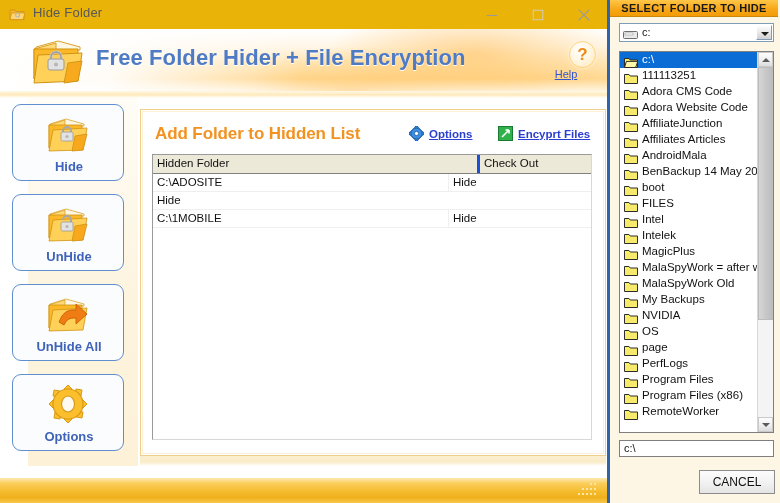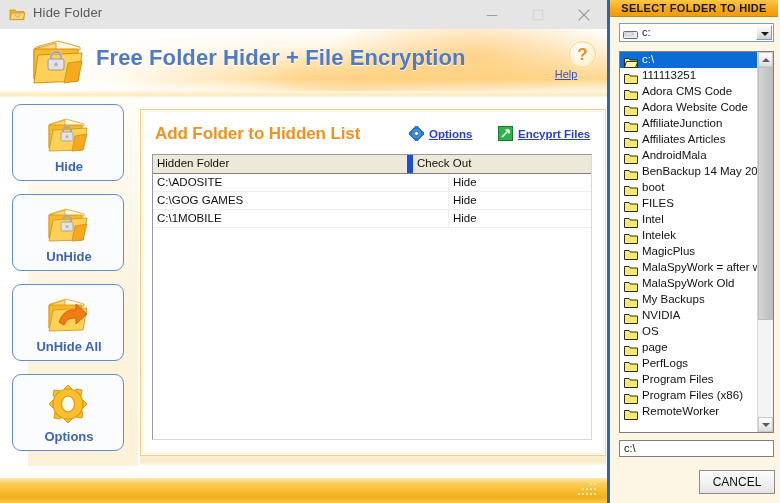--- a/index.html
+++ b/index.html
@@ -14,21 +14,21 @@
   
   .app-window{
     position:absolute;left:0;top:0;width:609px;height:503px;
     background:#ffffff;
     border-right:2px solid #2f64a8;
     box-sizing:border-box;
     overflow:hidden;
   }
   .titlebar{
     position:absolute;left:0;top:0;width:607px;height:29px;
-    background:#e5e5e5;
+    background:#eab308;
     border-bottom:1px solid #f2f2f2;
   }
   .title-ico{
     position:absolute;left:9px;top:6px;width:17px;height:16px;
   }
   .title-text{
     position:absolute;left:33px;top:5px;
     font-size:13px;color:#55585c;letter-spacing:.2px;
   }
   .winbtn{
@@ -140,21 +140,21 @@
     border-right-color:#d8d8d8;border-bottom-color:#d8d8d8;
     box-sizing:border-box;
     overflow:hidden;
   }
   .grid-head{
     display:flex;height:19px;
     background:#ece9d8;
     border-bottom:1px solid #808080;
     box-sizing:border-box;
   }
-  .grid-head .c1{width:260px;box-sizing:border-box;border-right:6px solid #1d4ed8;}
+  .grid-head .c1{width:327px;box-sizing:border-box;border-right:3px solid #1d4ed8;}
   .grid-head .c2{flex:1;box-sizing:border-box;}
   .grid-head div{
     font-size:11.5px;color:#111;padding:2px 0 0 4px;
     box-sizing:border-box;
   }
   .grow{display:flex;height:18px;border-bottom:1px solid #efefef;box-sizing:border-box;}
   .grow .c1{width:296px;border-right:1px solid #efefef;box-sizing:border-box;}
   .grow .c2{flex:1;box-sizing:border-box;}
   .grow div{font-size:11.5px;color:#111;padding:2px 0 0 4px;box-sizing:border-box;}
 
@@ -433,21 +433,20 @@
       <div class="grid">
         <div class="grid-head">
           <div class="c1">Hidden Folder</div>
           <div class="c2">Check Out</div>
         </div>
         <div class="grow">
           <div class="c1">C:\ADOSITE</div>
           <div class="c2">Hide</div>
         </div>
         <div class="grow">
-          <div class="c1">C:\GOG GAMES</div>
           <div class="c2">Hide</div>
         </div>
         <div class="grow">
           <div class="c1">C:\1MOBILE</div>
           <div class="c2">Hide</div>
         </div>
       </div>
     </div>
 
     <div class="panel-footer-band"></div>

